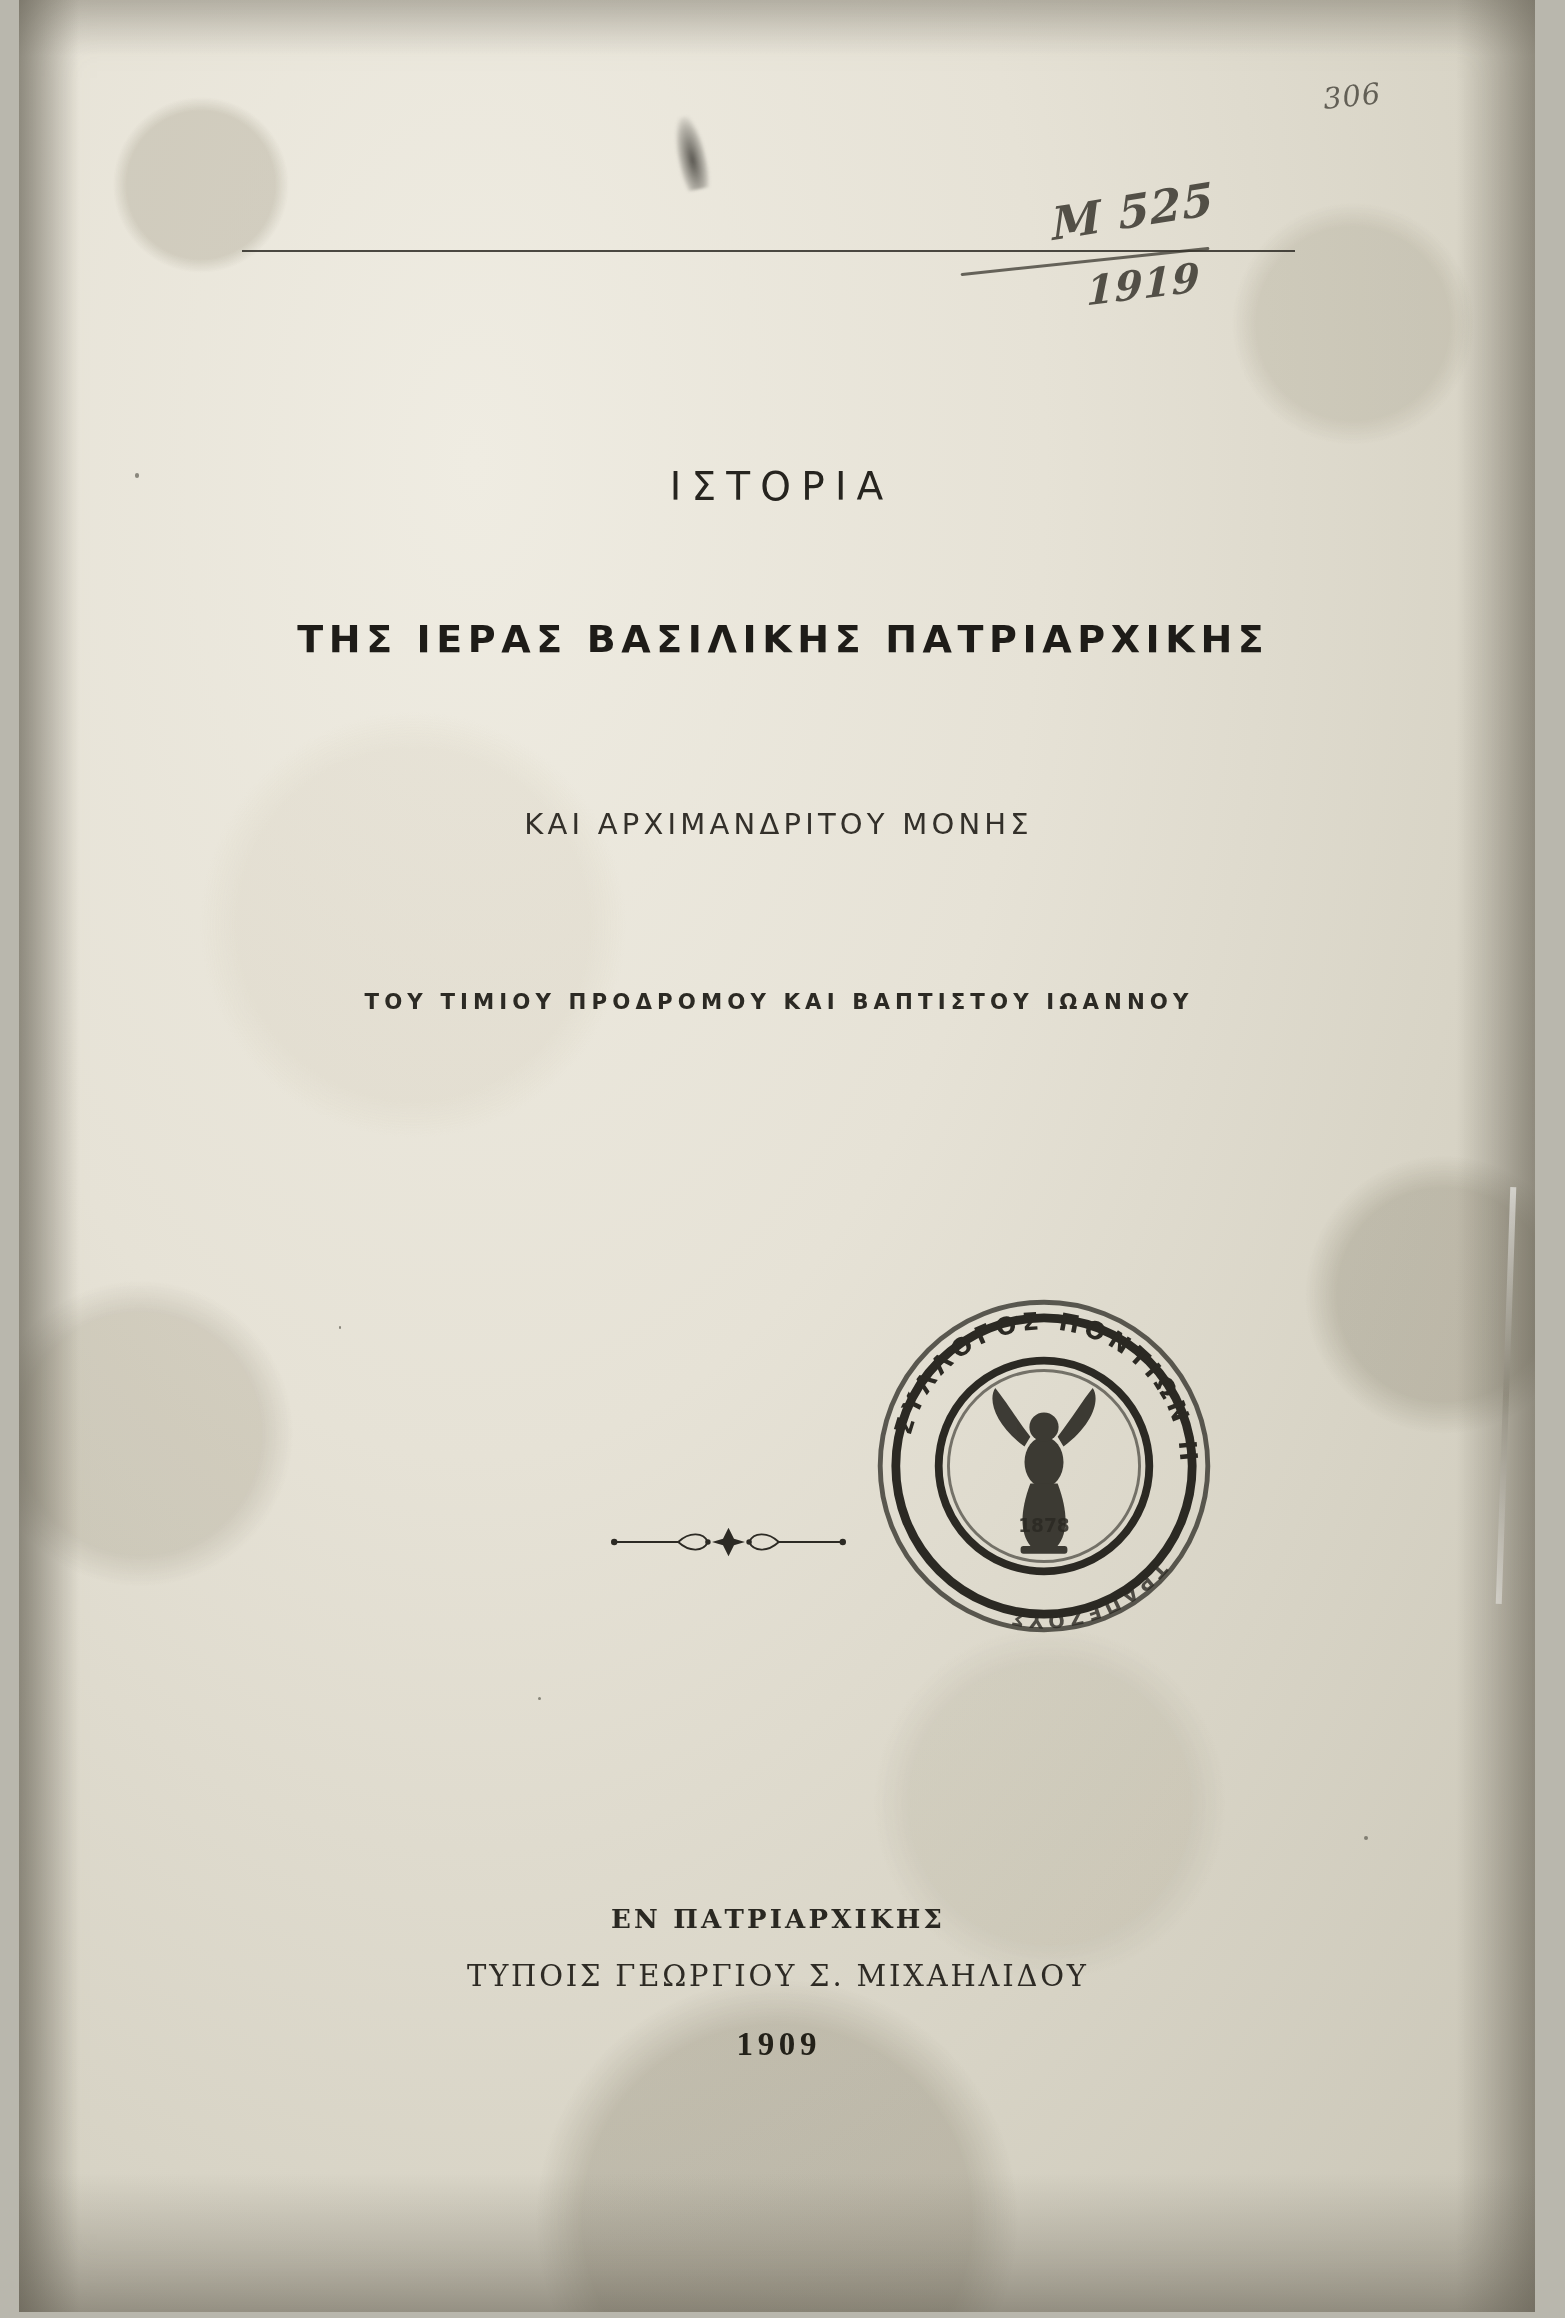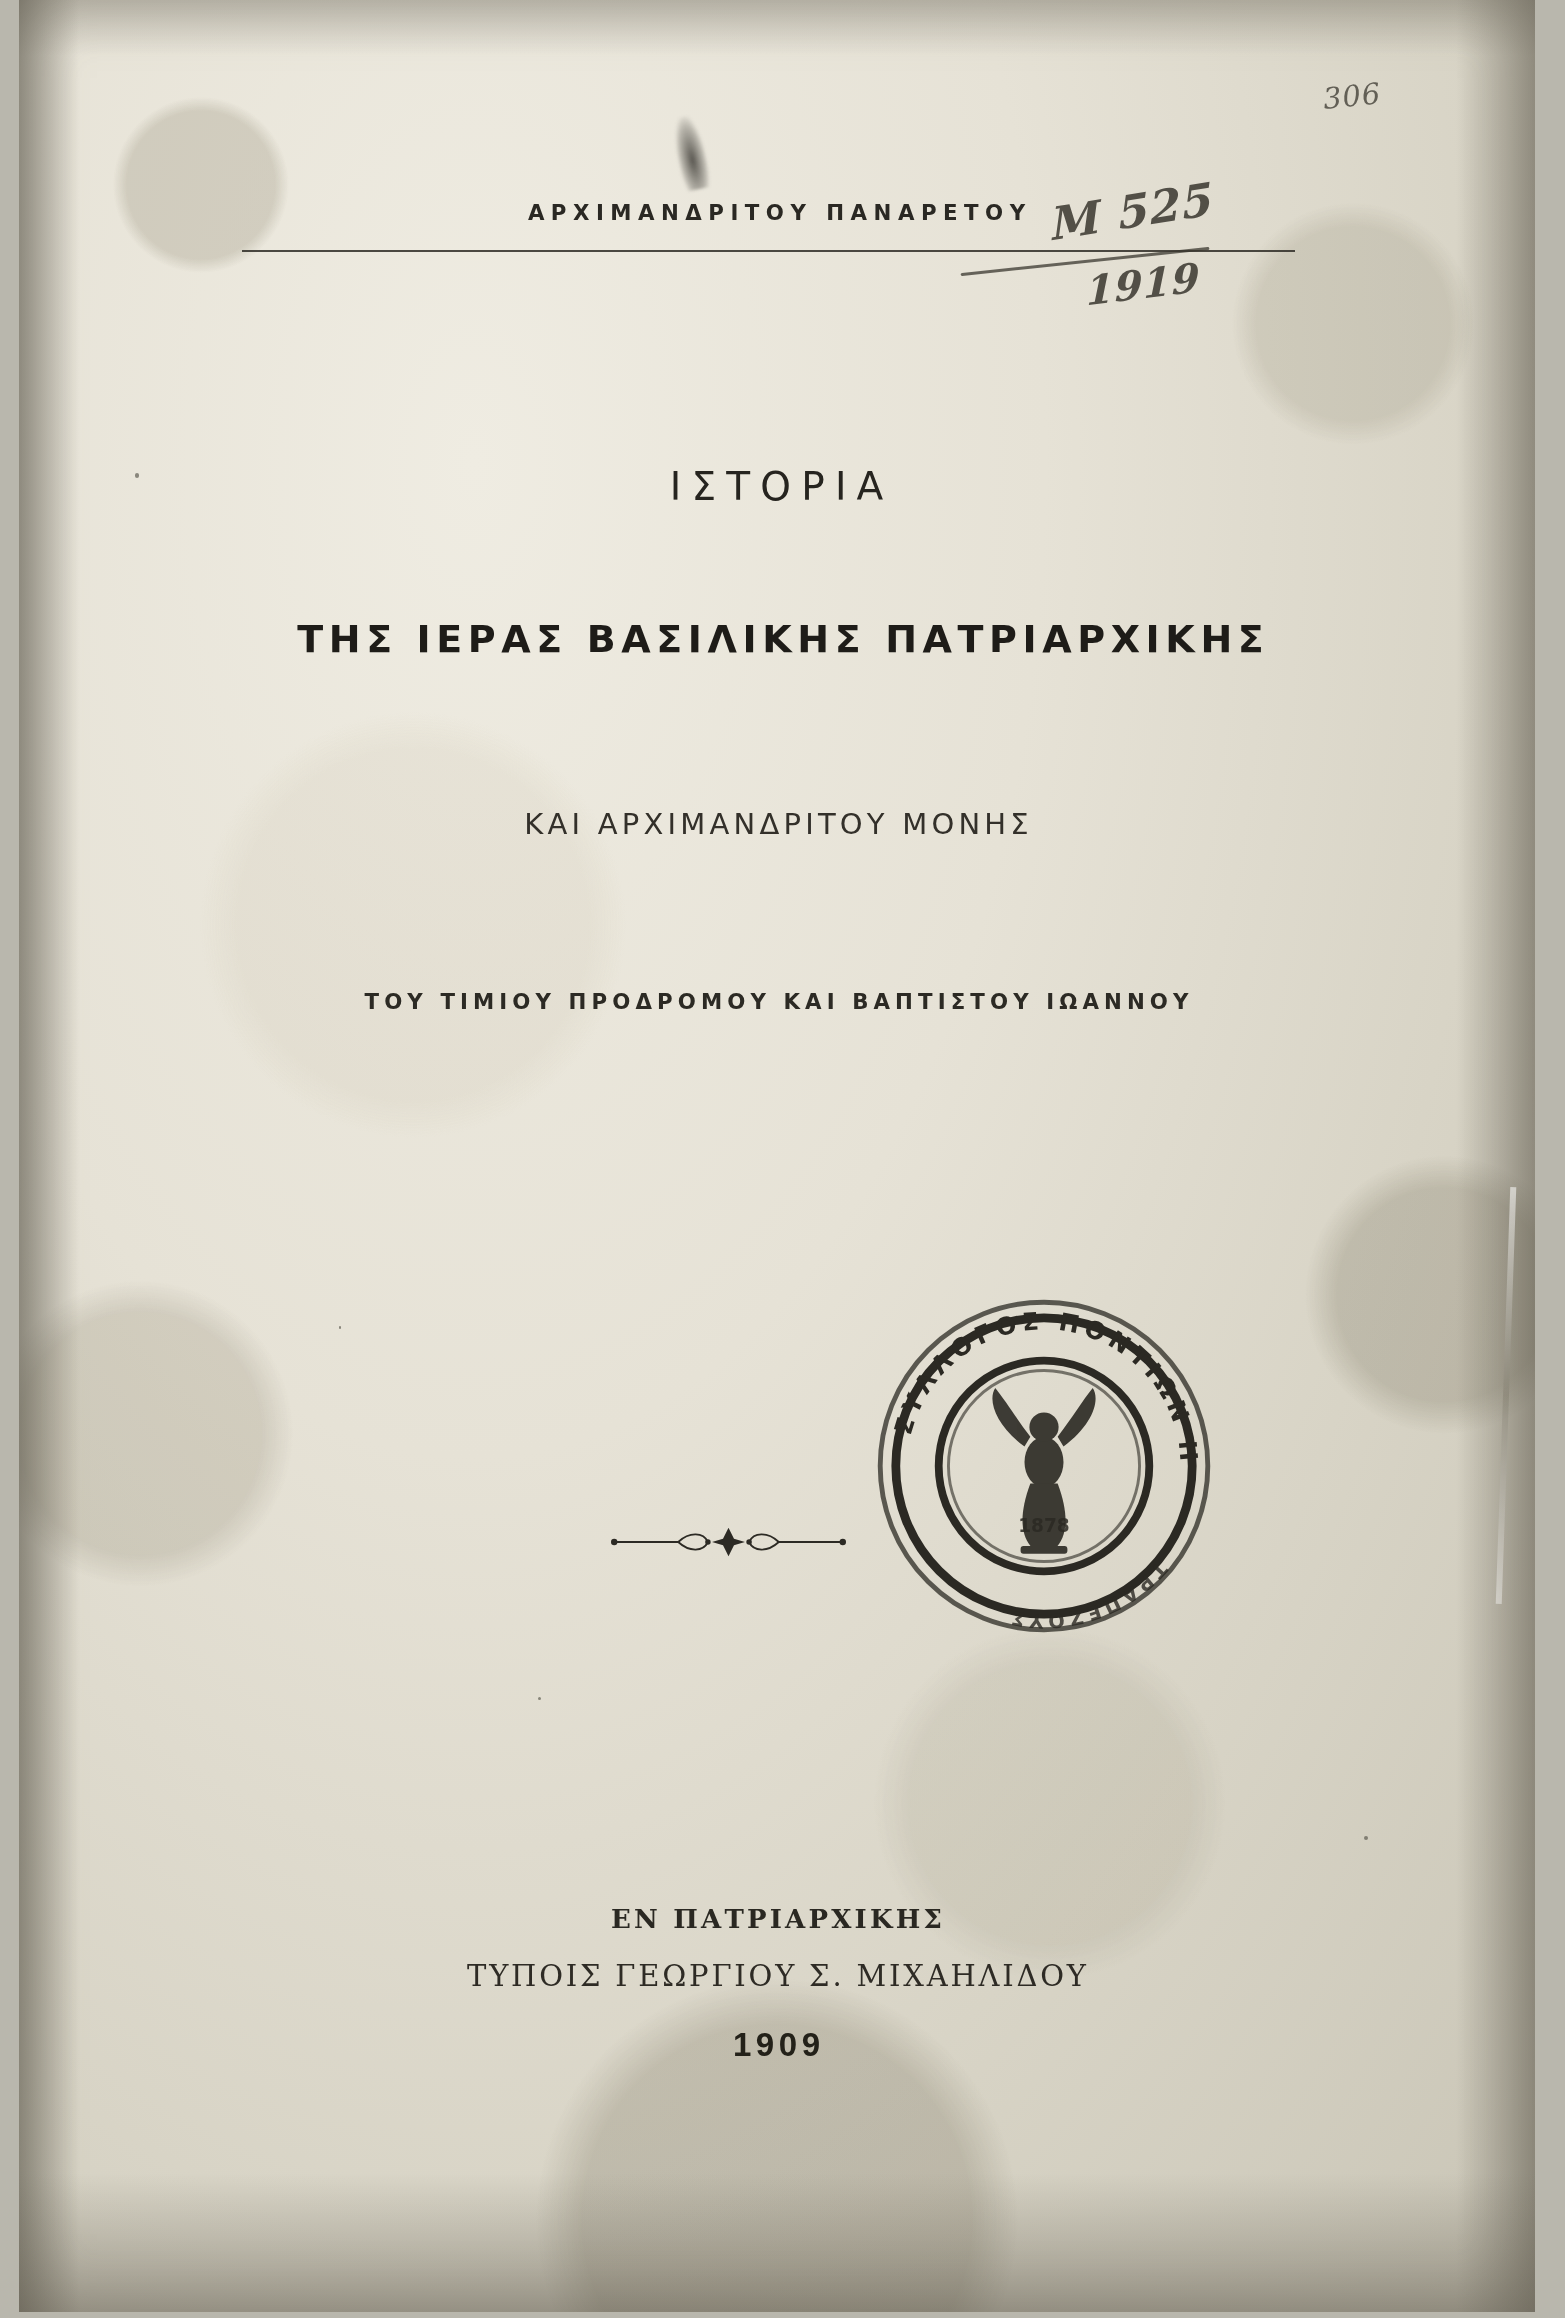--- a/index.html
+++ b/index.html
@@ -242,21 +242,21 @@
     position: absolute; left: 0; right: 0; top: 1959px;
     font-family: "DejaVu Serif", serif;
     font-size: 29px;
     font-weight: 400;
     letter-spacing: 2.8px;
     text-indent: 2.8px;
     color: #2e2b25;
   }
   .imp3 {
     position: absolute; left: 0; right: 0; top: 2026px;
-    font-family: Liberation Sans, sans-serif;
+    font-family: Liberation Serif, serif;
     font-size: 33px;
     font-weight: 700;
     letter-spacing: 4.6px;
     text-indent: 4.6px;
     color: #232119;
   }
 
   
   .speck { position: absolute; background: #4a473e; border-radius: 50%; opacity: .6; pointer-events: none; }
 </style>
@@ -269,21 +269,20 @@
     <div class="edge-dark-top"></div>
     <div class="edge-dark-left"></div>
     <div class="edge-dark-right"></div>
     <div class="edge-dark-bottom"></div>
     <div class="crease"></div>
 
     <div class="content">
 
       <div class="smudge"></div>
 
-      <div class="author-line">ΑΡΧΙΜΑΝΔΡΙΤΟΥ ΠΑΝΑΡΕΤΟΥ</div>
       <div class="author-rule"></div>
 
       <div class="hand hand-top">306</div>
       <div class="hand hand-main">M 525</div>
       <div class="hand-underline"></div>
       <div class="hand hand-year">1919</div>
 
       <div class="t1">ΙΣΤΟΡΙΑ</div>
       <div class="t2">ΤΗΣ ΙΕΡΑΣ ΒΑΣΙΛΙΚΗΣ ΠΑΤΡΙΑΡΧΙΚΗΣ</div>
       <div class="t3">ΚΑΙ ΑΡΧΙΜΑΝΔΡΙΤΟΥ ΜΟΝΗΣ</div>

